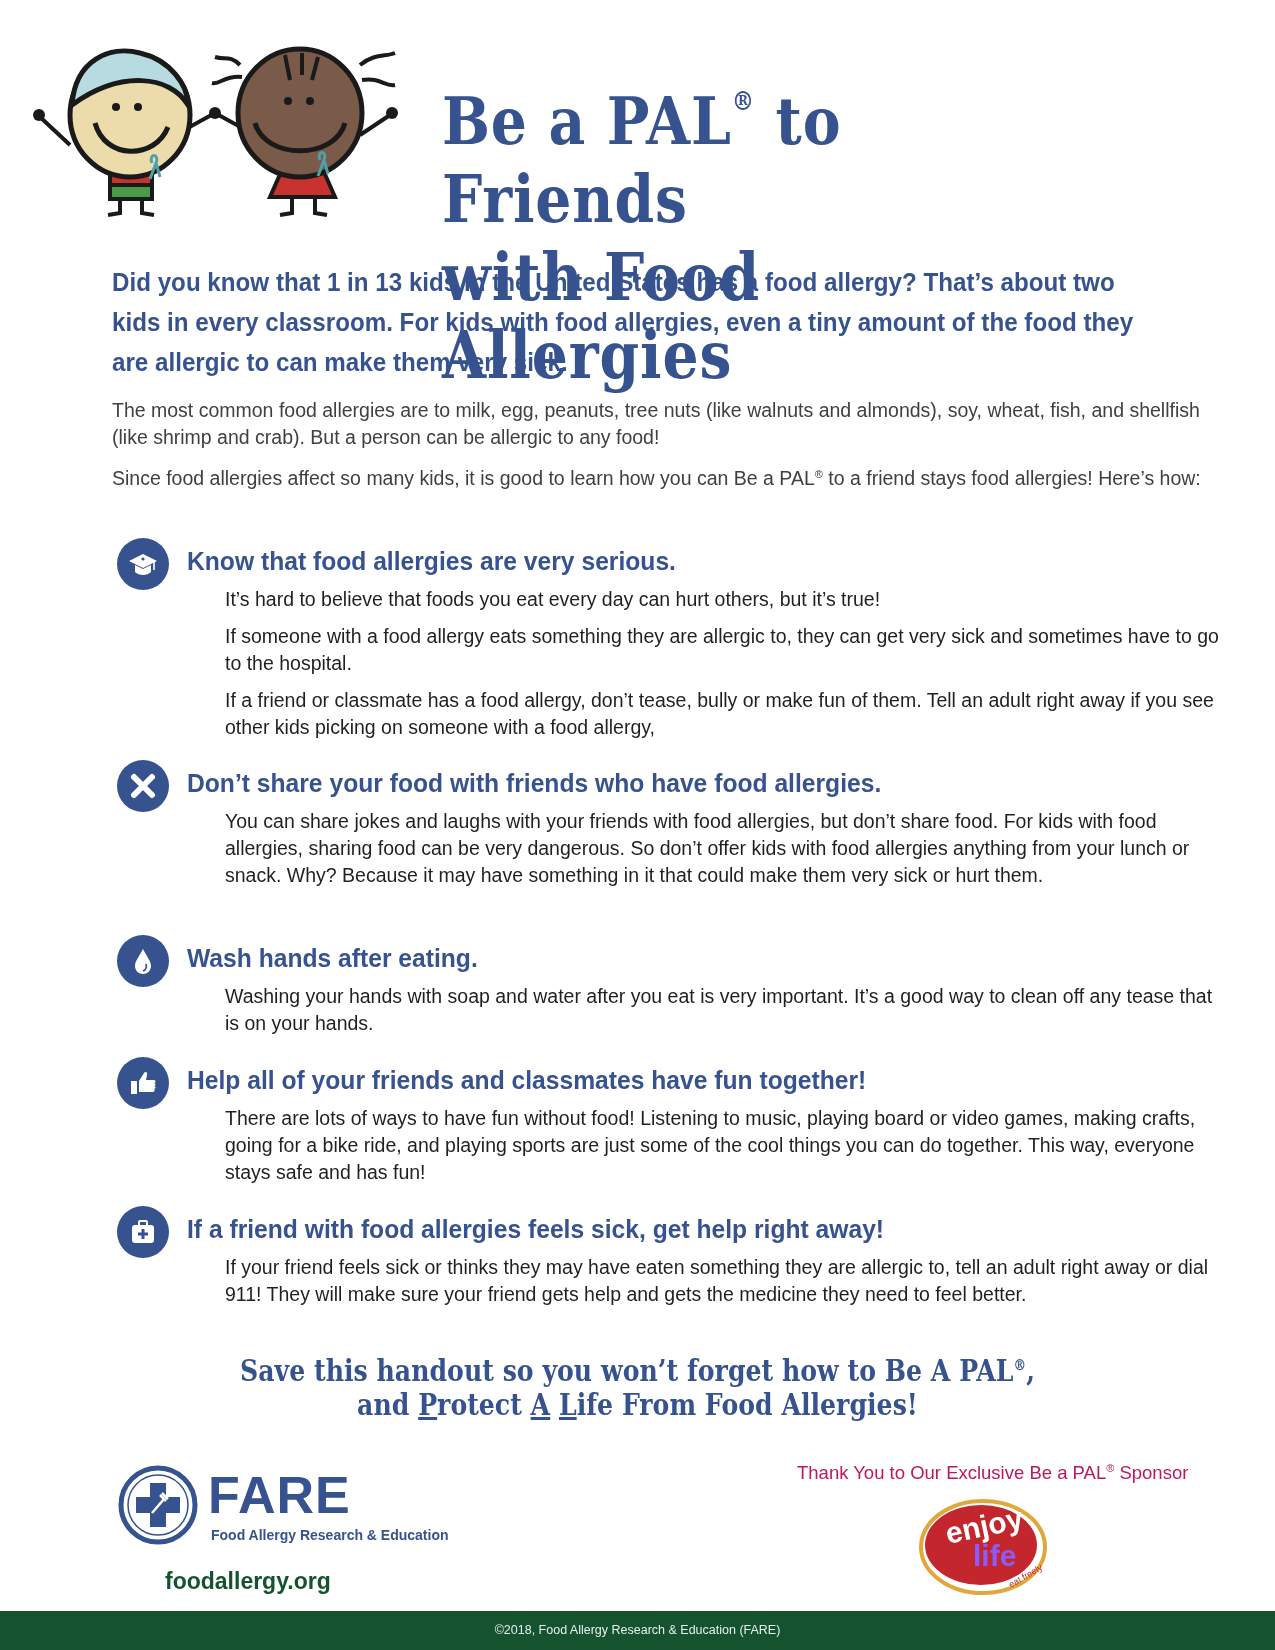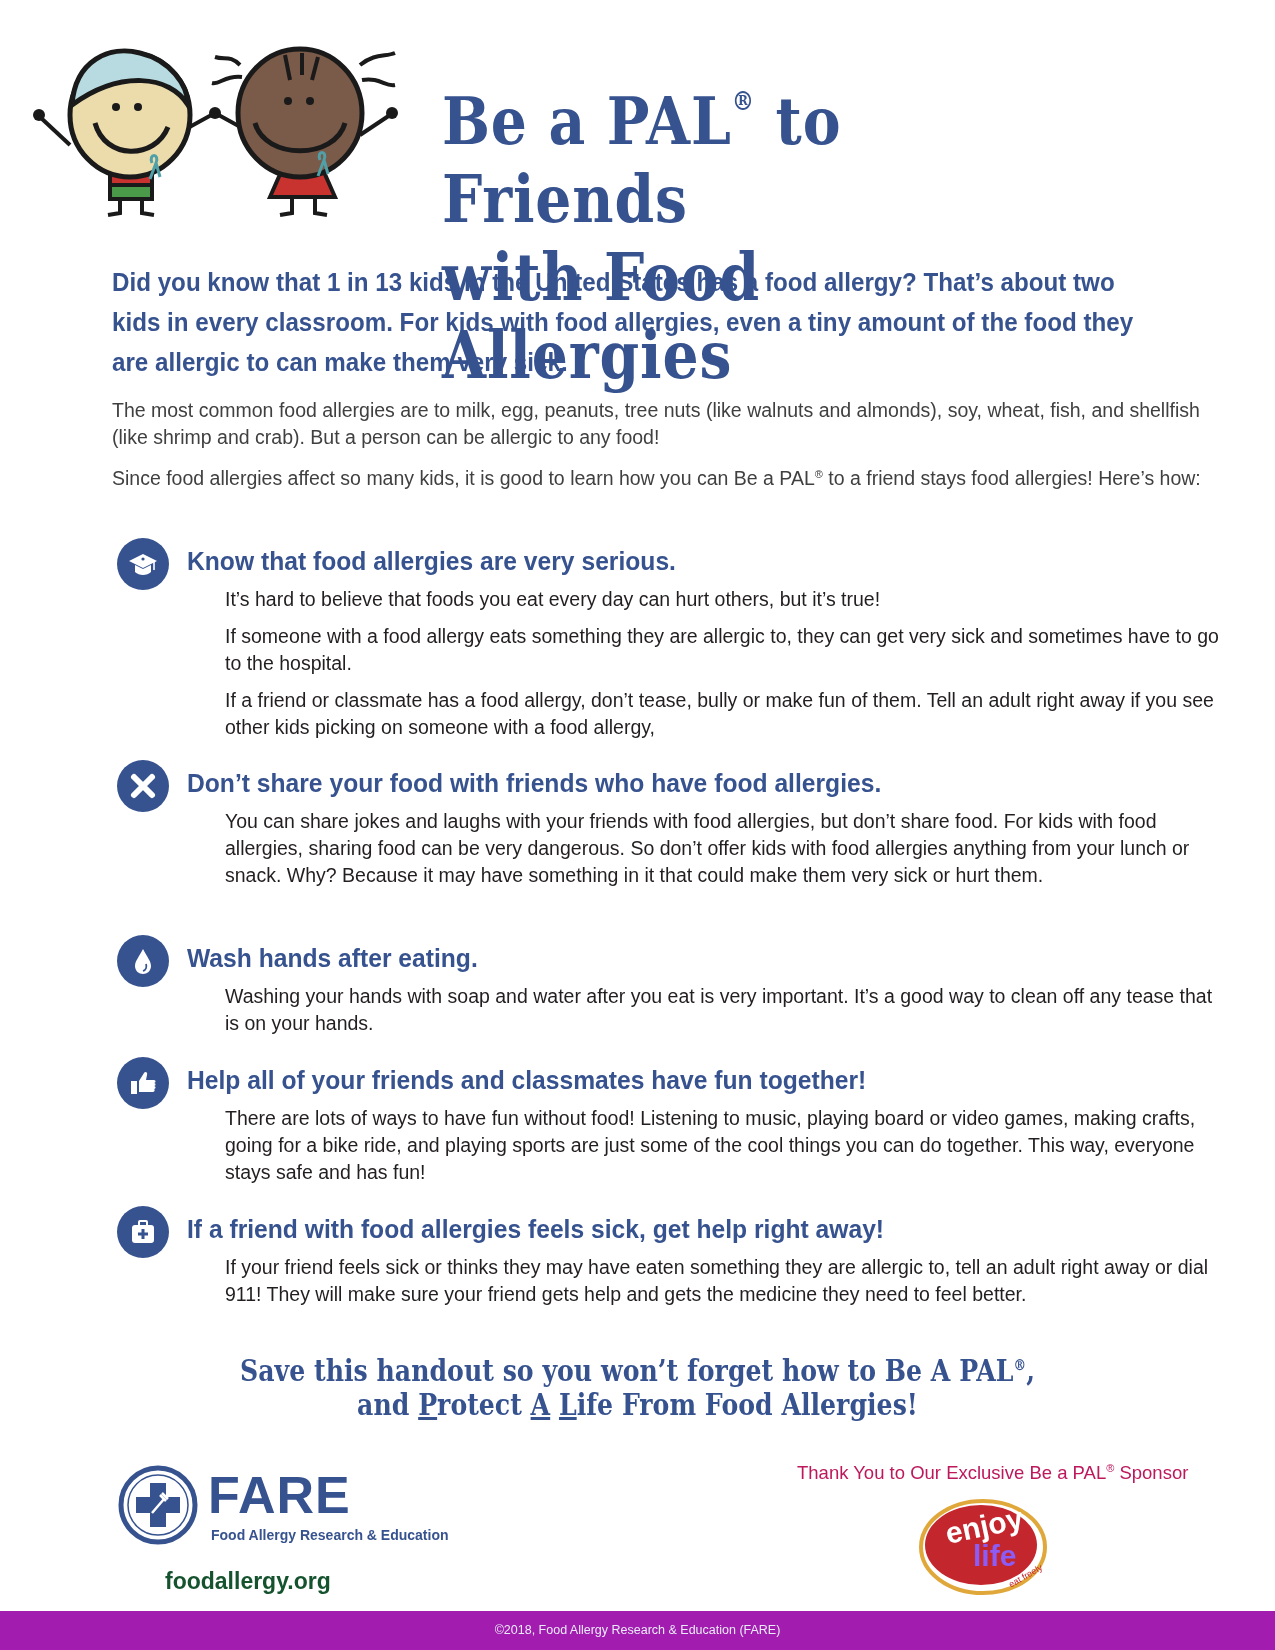--- a/index.html
+++ b/index.html
@@ -41,21 +41,21 @@
           transform: scaleX(0.84); transform-origin: center top; }
   .save u { text-decoration: underline; text-underline-offset: 2px; }
 
   
   .fare { position: absolute; left: 118px; top: 1465px; width: 270px; height: 85px; }
   .fare-url { position: absolute; left: 165px; top: 1568px; color: #14532d; font-weight: bold; font-size: 23px;
               font-family: "Liberation Sans", sans-serif; }
   .sponsor { position: absolute; left: 797px; top: 1462px; font-size: 18.5px; color: #be185d; }
   .enjoy { position: absolute; left: 915px; top: 1497px; width: 150px; height: 100px; }
 
-  .footer { position: absolute; left: 0; top: 1611px; width: 1275px; height: 39px; background: #a21caf;
+  .footer { position: absolute; left: 0; top: 1611px; width: 1275px; height: 39px; background: #14532d;
             color: #e8ecf5; font-size: 12.5px; text-align: center; line-height: 39px; }
 </style>
 </head>
 <body>
 
 <div class="page">
 
   <svg class="kids" viewBox="0 0 385 185">
 
     <path d="M10 82 L40 110" stroke="#1a1a1a" stroke-width="4" fill="none"></path>

